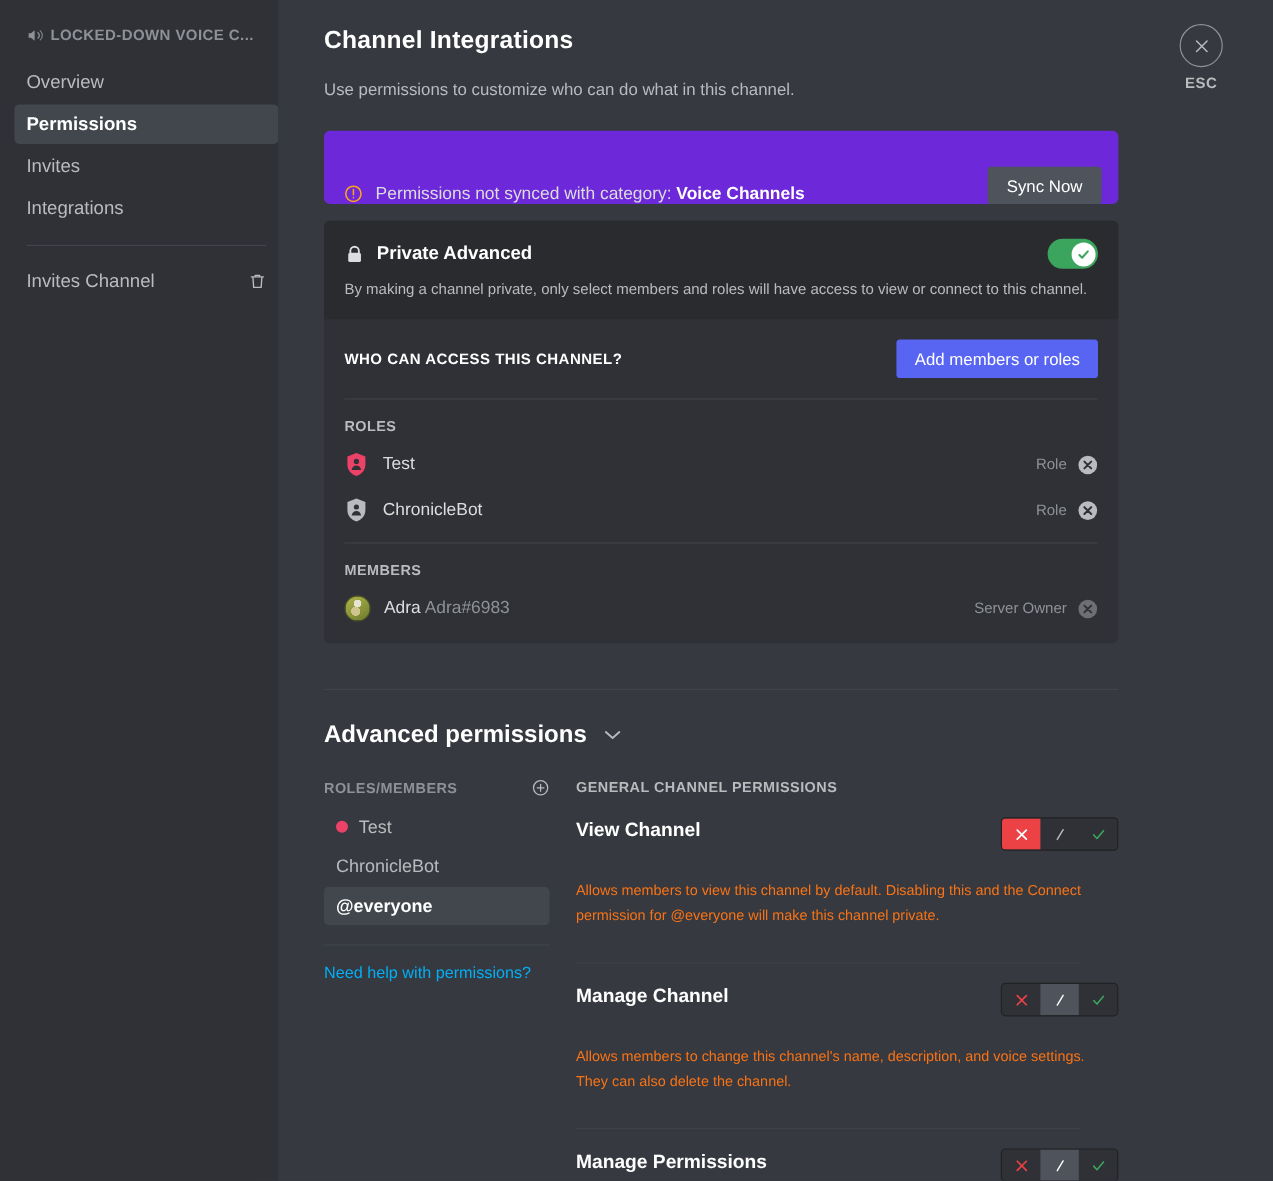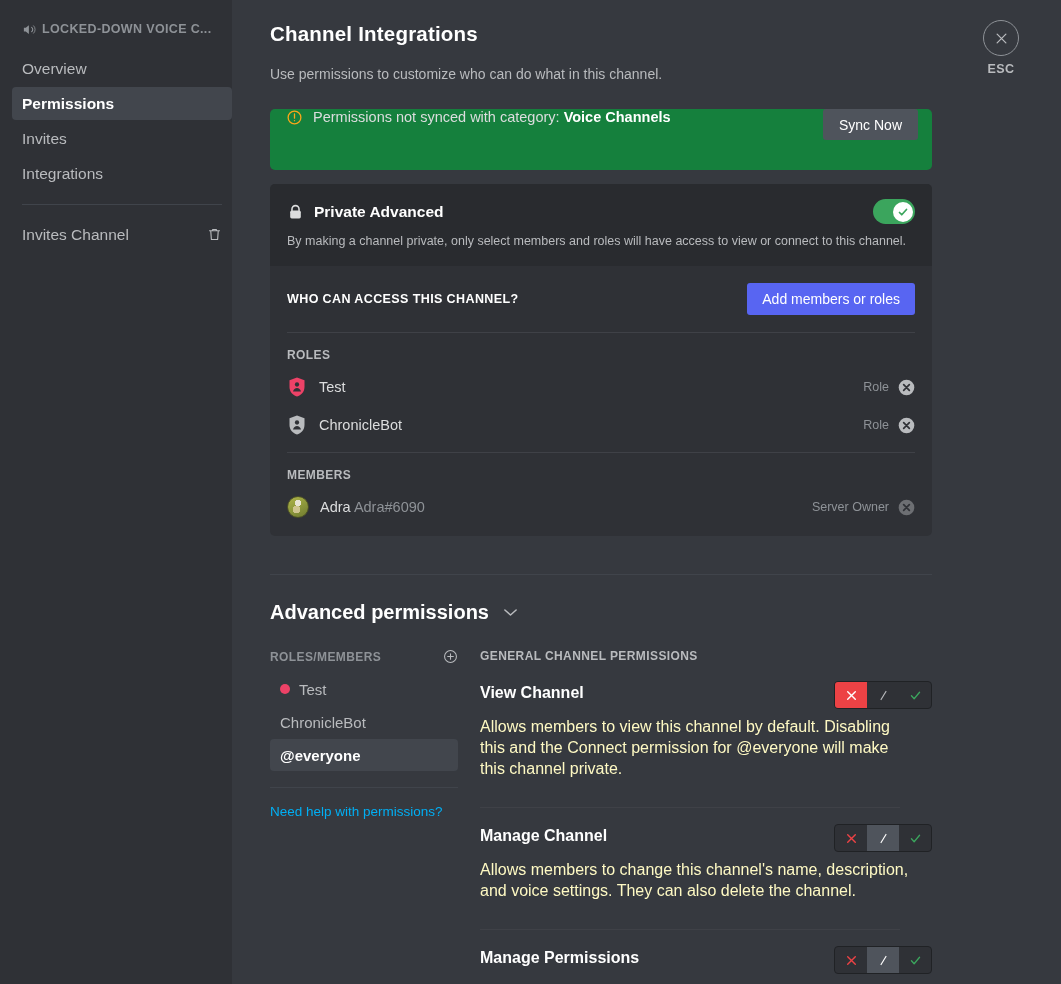--- a/index.html
+++ b/index.html
@@ -115,25 +115,25 @@
   .page-sub {
     font-size: 14px;
     color: #b9bbbe;
     line-height: 20px;
     margin-bottom: 25px;
   }
 
   
   .sync-banner {
     width: 662px;
-    background: #15803d;
+    background: #6d28d9;
     border-radius: 5px;
     height: 61px;
     display: flex;
-    align-items: flex-start;
+    align-items: flex-end;
     padding: 0 14px 0 16px;
     margin-bottom: 14px;
   }
   .warn-icon {
     width: 17px; height: 17px; flex: 0 0 17px;
     color: #faa61a; display:block; margin-right: 10px;
   }
   .sync-text {
     font-size: 14.5px;
     color: #dcddde;
@@ -304,22 +304,22 @@
   .tri-seg.on-deny { background:#ed4245; }
   .tri-seg.on-neutral { background:#4f545c; }
   .tri-ico { width:13px; height:13px; display:block; }
   .deny-c { color:#ed4245; }
   .neutral-c { color:#b9bbbe; }
   .allow-c { color:#3ba55d; }
   .tri-seg.on-deny .deny-c,
   .tri-seg.on-neutral .neutral-c,
   .tri-seg.on-allow .allow-c { color:#ffffff; }
   .perm-desc {
-    font-size:16px; color:#fef9c3; line-height:21px;
-    margin-top: 7px; padding-right: 20px;
+    font-size:12px; color:#f97316; line-height:21px;
+    margin-top: 23px; padding-right: 20px;
   }
   .perm-sep { height:1px; background:#3f4147; margin: 14px 0 16px 0; width: 420px;}
 
   
   .esc {
     position:absolute; top:20px; right:33px;
     width:54px; display:flex; flex-direction:column;
     align-items:center; cursor:pointer;
   }
   .esc-circle {
@@ -448,21 +448,21 @@
               <path d="M8 8l8 8M16 8l-8 8" stroke="#2f3136" stroke-width="2.4" stroke-linecap="round"></path>
             </svg>
           </div>
 
           <div class="hr" style="margin-top:8px;"></div>
 
           <div class="sec-label">MEMBERS</div>
 
           <div class="entry">
             <div class="avatar"></div>
-            <span class="entry-name"><span>Adra</span> <span class="disc">Adra#6090</span></span>
+            <span class="entry-name"><span>Adra</span> <span class="disc">Adra#6983</span></span>
             <span class="entry-tag">Server Owner</span>
             <svg class="remove-btn dim" viewBox="0 0 24 24">
               <circle cx="12" cy="12" r="11" fill="#b9bbbe"></circle>
               <path d="M8 8l8 8M16 8l-8 8" stroke="#2f3136" stroke-width="2.4" stroke-linecap="round"></path>
             </svg>
           </div>
         </div>
       </section>
 
       <div class="big-hr"></div>

